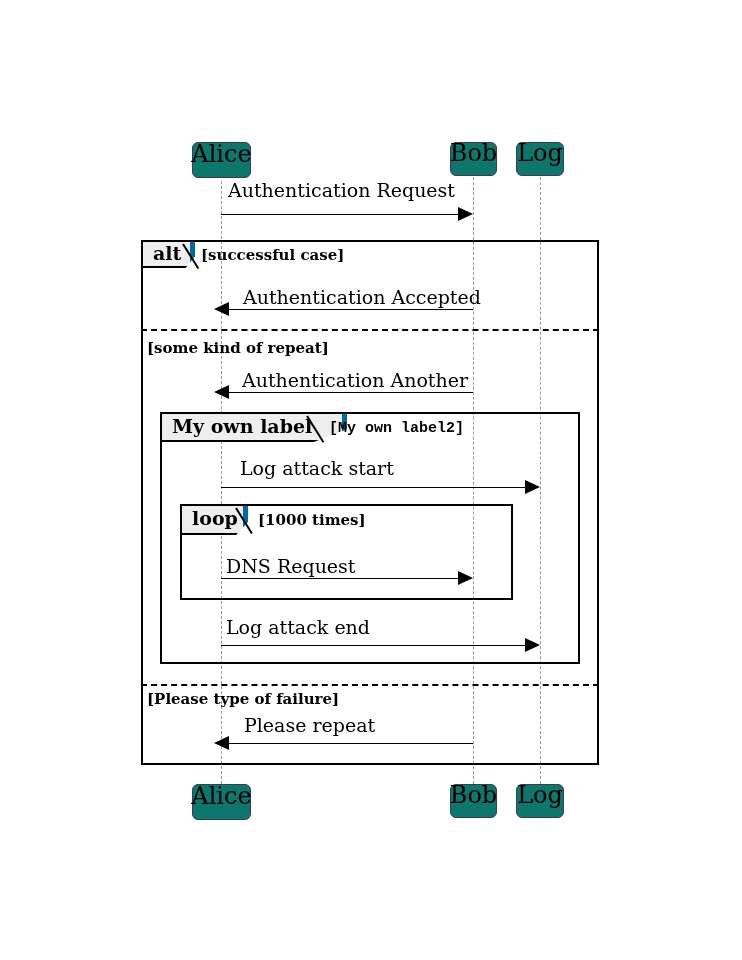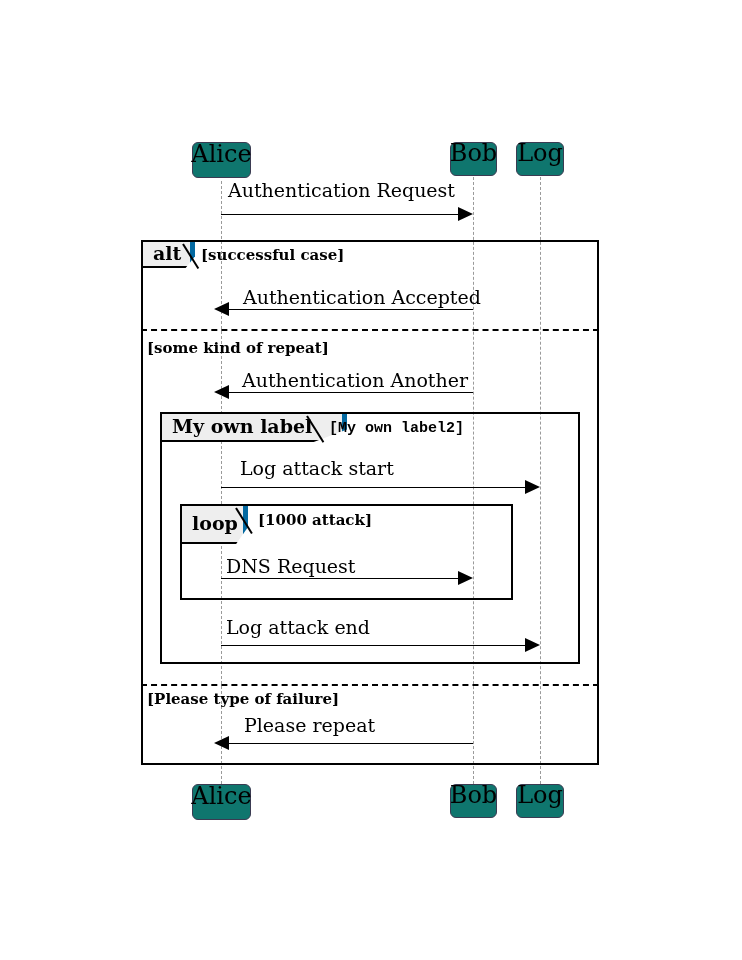--- a/index.html
+++ b/index.html
@@ -159,24 +159,24 @@
   <div class="op-cut" style="left:307px; top:415px; width:31px; transform:rotate(58deg);"></div>
 
   <div class="guard" style="left:329px; top:421px;font-family:Liberation Mono, monospace;">[My own label2]</div>
 
   <div class="msg-label" style="left:240px; top:459px;">Log attack start</div>
   <div class="msg-line" style="left:221px; top:487px; width:305px;"></div>
   <div class="arrowhead right" style="left:525px; top:480px;"></div>
 
   <div class="frame" style="left:180px; top:504px; width:333px; height:96px;"></div>
 
-  <div class="op-tag" style="left:182px; top:506px; width:66px; height:38px;">loop</div>
+  <div class="op-tag" style="left:182px; top:506px; width:66px; height:29px;">loop</div>
   <div class="op-cut" style="left:236px; top:507px; width:30px; transform:rotate(58deg);"></div>
 
-  <div class="guard" style="left:258px; top:513px;">[1000 attack]</div>
+  <div class="guard" style="left:258px; top:513px;">[1000 times]</div>
 
   <div class="msg-label" style="left:226px; top:557px;">DNS Request</div>
   <div class="msg-line" style="left:221px; top:578px; width:238px;"></div>
   <div class="arrowhead right" style="left:458px; top:571px;"></div>
 
   <div class="msg-label" style="left:226px; top:618px;">Log attack end</div>
   <div class="msg-line" style="left:221px; top:645px; width:305px;"></div>
   <div class="arrowhead right" style="left:525px; top:638px;"></div>
 
   <div class="separator" style="left:141px; top:684px; width:458px;"></div>

